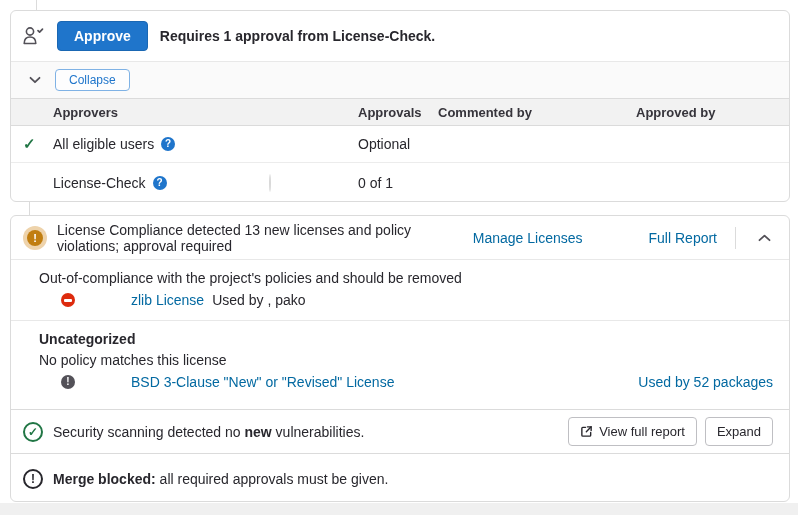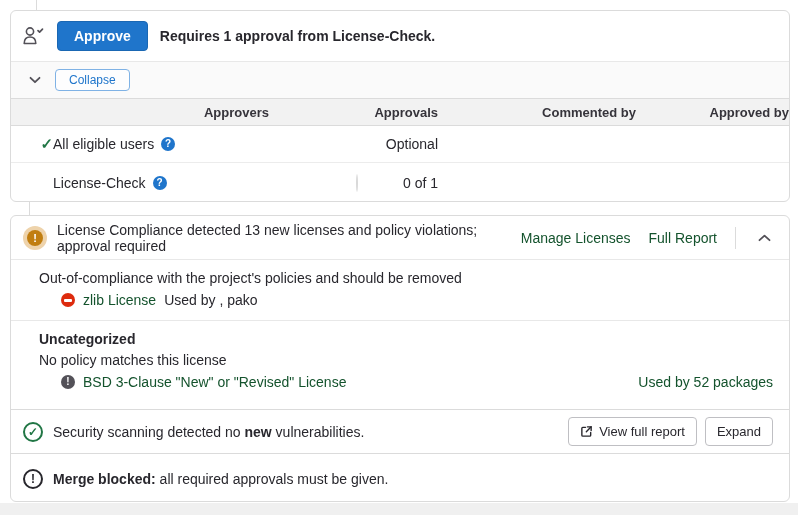--- a/index.html
+++ b/index.html
@@ -17,39 +17,39 @@
   
   .approve-row { display: flex; align-items: center; height: 50px; padding: 0 16px 0 10px; gap: 12px; }
   .approve-btn { background: #1f75cb; color: #fff; border: 1px solid #1a67b3; border-radius: 4px; padding: 6px 16px; font-size: 14px; font-weight: 700; cursor: pointer; font-family: inherit; }
   .requires-text { font-weight: 700; color: #28272d; text-align: right; }
 
   
   .collapse-row { display: flex; align-items: center; height: 37px; padding: 0 16px 0 18px; gap: 14px; background: #fafafa; border-top: 1px solid #e8e8e8; }
   .collapse-btn { background: #fdfdfe; color: #1f75cb; border: 1px solid #7fb2e5; border-radius: 4px; padding: 3px 13px; font-size: 12px; font-family: inherit; cursor: pointer; }
 
   
-  .tbl-row { display: grid; grid-template-columns: 30px 216px 89px 80px 198px 1fr; align-items: center; padding-left: 12px; text-align: right; }
+  .tbl-row { display: grid; grid-template-columns: 30px 216px 89px 80px 198px 1fr; align-items: center; padding-left: 12px; }
   .tbl-head { height: 28px; background: #f2f2f2; border-top: 1px solid #dbdbdb; border-bottom: 1px solid #dbdbdb; font-size: 13px; font-weight: 700; color: #36343b; }
   .tbl-body-row1 { height: 37px; border-bottom: 1px solid #ececec; }
   .tbl-body-row2 { height: 40px; }
   .name-cell { display: flex; align-items: center; gap: 7px; font-size: 14px; color: #28272d; }
   .q-icon { width: 14px; height: 14px; border-radius: 50%; background: #1f75cb; color: #fff; font-size: 10px; font-weight: 700; display: inline-flex; align-items: center; justify-content: center; line-height: 1; cursor: pointer; }
   .check-green { color: #217645; font-size: 15px; font-weight: 700; }
   .avatar { width: 24px; height: 24px; border-radius: 50%; border: 1px solid #d9d9d9;
     background:
       radial-gradient(circle at 50% 72%, #4d4138 0 32%, rgba(77,65,56,0) 36%),
       linear-gradient(to bottom, #efe0bd 0%, #e3c894 45%, #9b8668 75%, #6e5d4b 100%);
   }
 
   
   .lic-header { display: flex; align-items: center; height: 43px; padding: 0 14px 0 12px; gap: 10px; }
   .warn-icon { width: 16px; height: 16px; border-radius: 50%; background: #c17e10; box-shadow: 0 0 0 4px #eed3ab; color: #fff; font-size: 11px; font-weight: 700; display: inline-flex; align-items: center; justify-content: center; margin: 4px 4px 4px 4px; }
   .lic-summary { flex: 1; color: #28272d; }
   .lic-links { display: flex; align-items: center; gap: 18px; }
-  a.link { color: #14532d; text-decoration: none; cursor: pointer; }
+  a.link { color: #0369a1; text-decoration: none; cursor: pointer; margin-left: 48px; }
   .v-sep { width: 1px; height: 22px; background: #dbdbdb; }
   .chev-btn { background: none; border: none; cursor: pointer; padding: 2px 4px; }
 
   .lic-body { height: 150px; overflow: hidden; border-top: 1px solid #e8e8e8; }
   .lic-group { padding: 8px 16px 9px 28px; }
   .lic-group + .lic-group { border-top: 1px solid #e8e8e8; }
   .grp-title { font-weight: 700; font-size: 14px; line-height: 21px; color: #28272d; }
   .grp-desc { font-size: 14px; line-height: 21px; color: #28272d; }
   .lic-item { display: flex; align-items: center; gap: 8px; padding-left: 22px; line-height: 22px; font-size: 14px; }
   .lic-item .spacer { flex: 1; }

